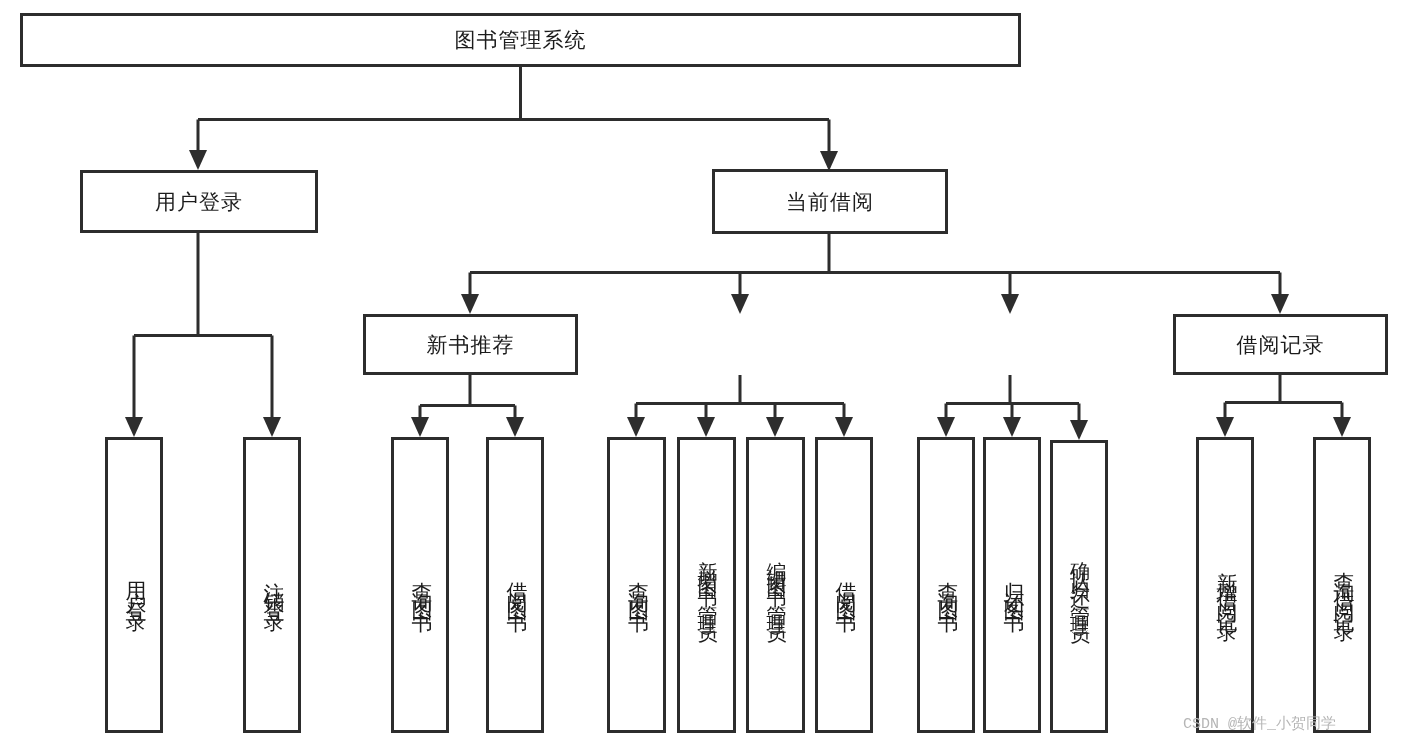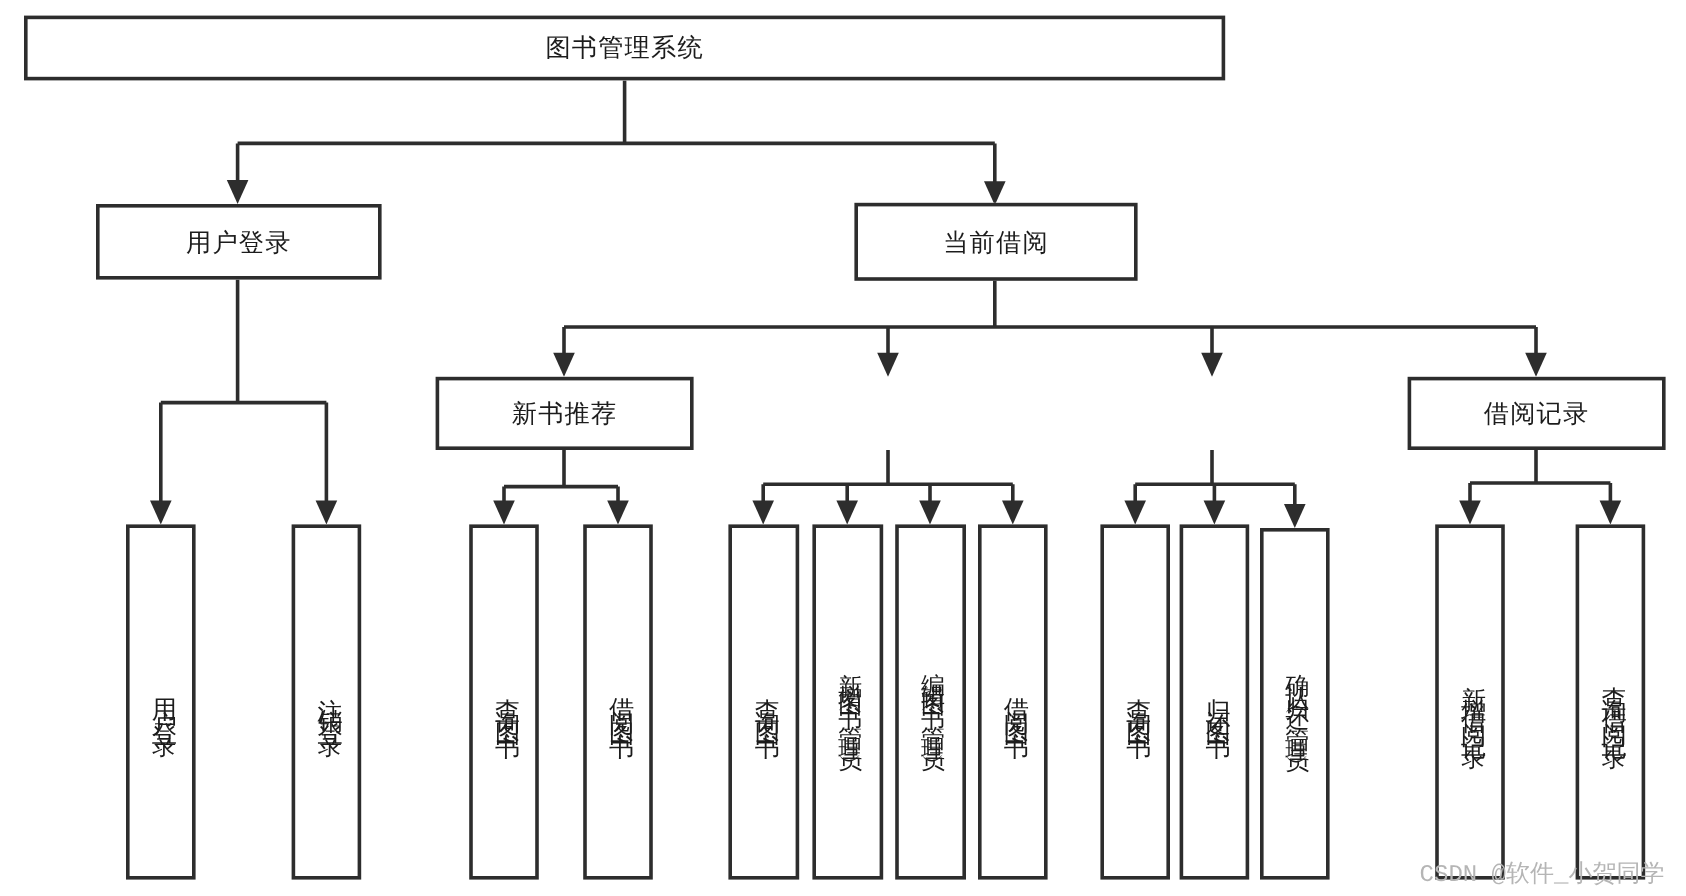--- a/index.html
+++ b/index.html
@@ -28,21 +28,21 @@
     writing-mode:vertical-rl;
     text-orientation:mixed;
     font-size:21px;
     letter-spacing:10px;
   }
   .vbox.long{font-size:20px;letter-spacing:9px;}
   .vbox span,.hbox span{display:block;}
   #watermark{
     position:absolute;
     left:1183px;top:714px;
-    font-size:20px;
+    font-size:15px;
     color:#b5b5b5;
     z-index:3;
     white-space:nowrap;
   }
 </style>
 </head>
 <body>
 
 <div id="stage">
 

